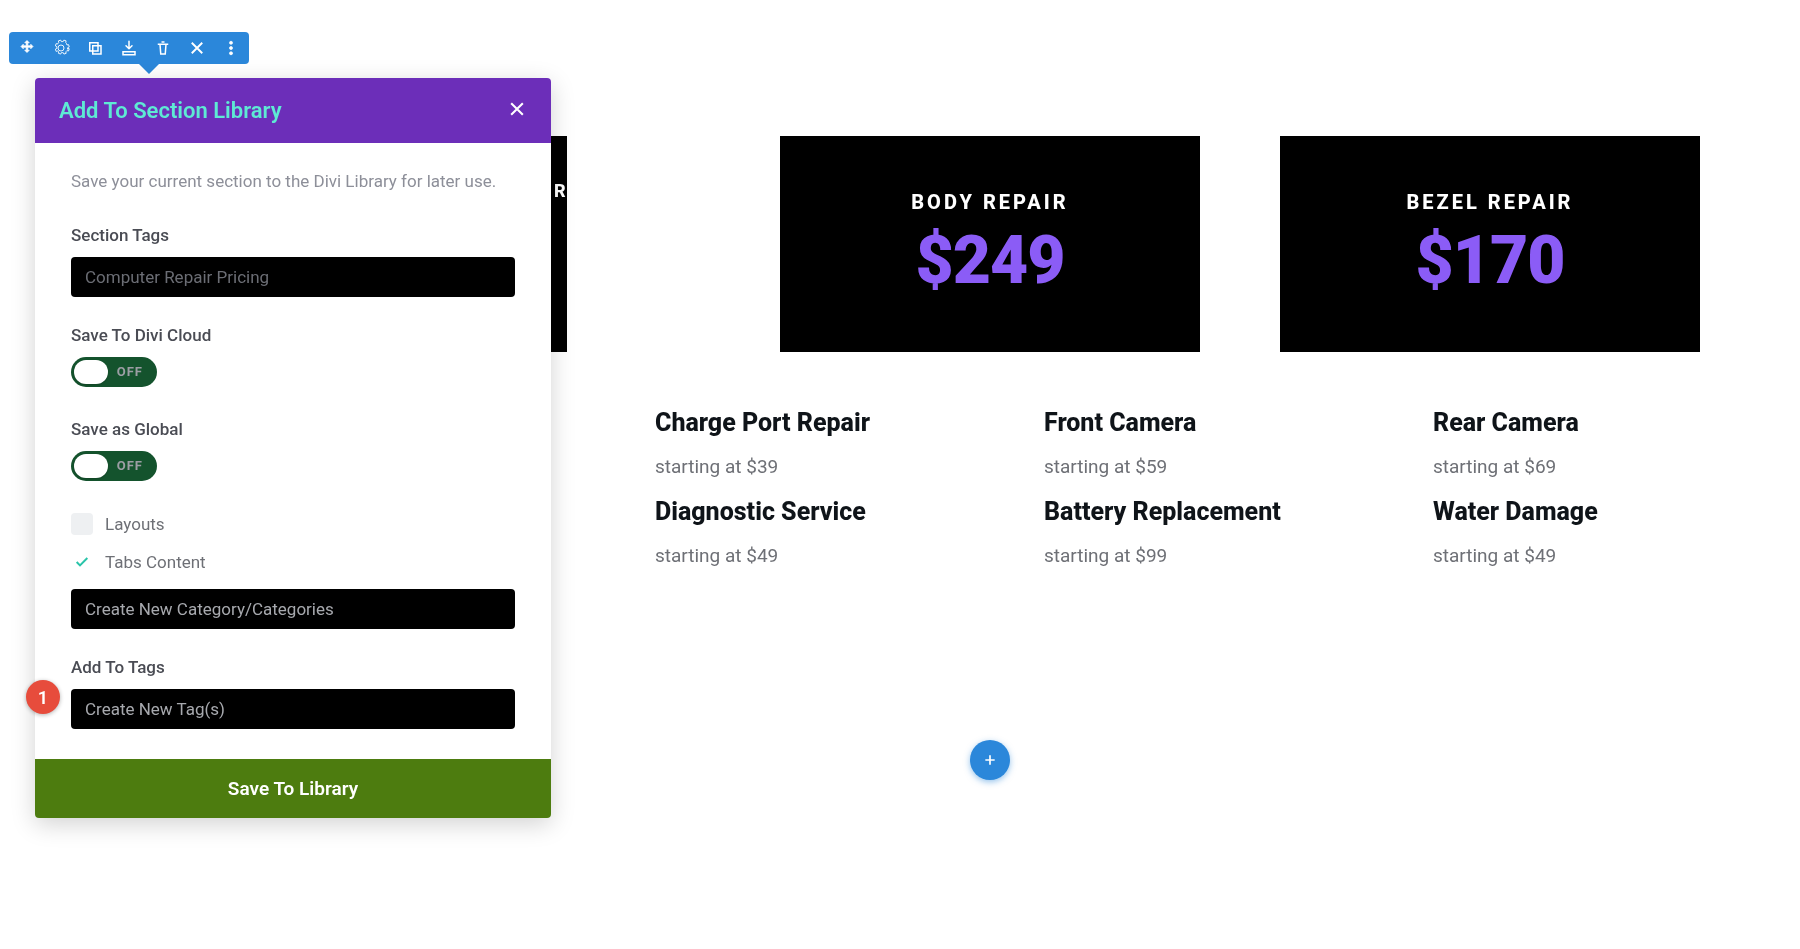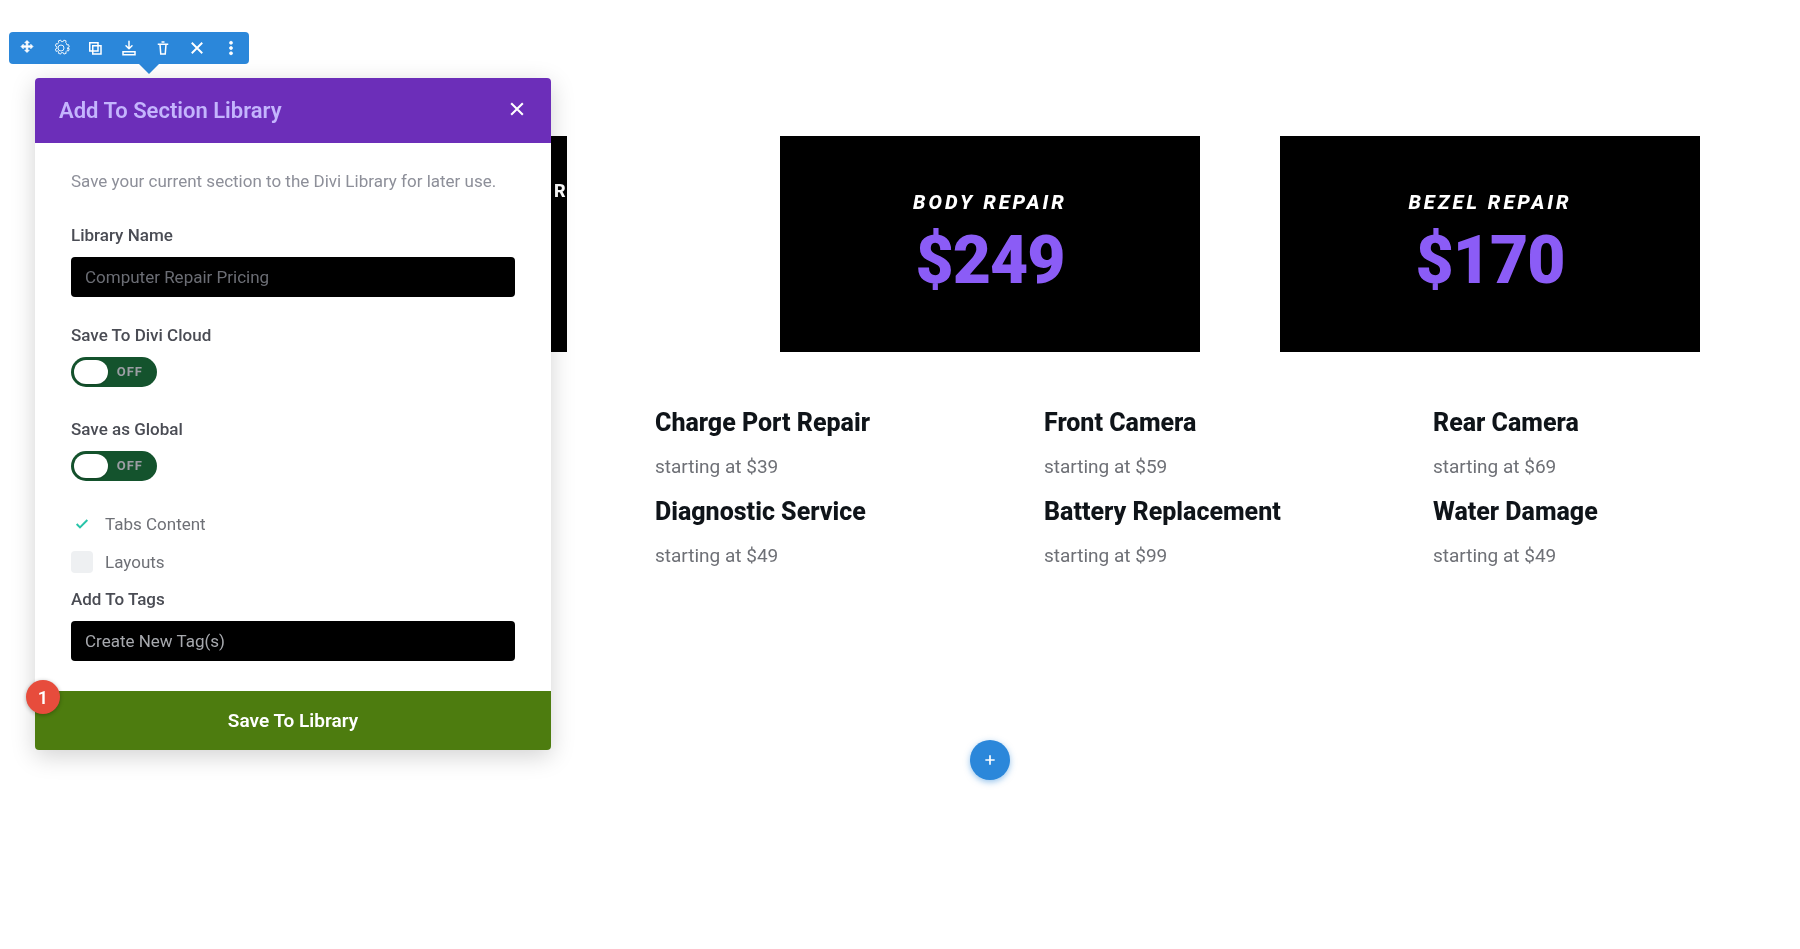--- a/index.html
+++ b/index.html
@@ -49,21 +49,21 @@
     left: 35px;
     width: 516px;
     background: #fff;
     box-shadow: 0 6px 24px rgba(0,0,0,0.18);
     border-radius: 4px;
     overflow: hidden;
     z-index: 10;
   }
   .modal-header {
     background: #6c2eb9;
-    color: #c4b5fd;
+    color: #5eead4;
     padding: 20px 24px;
     display: flex;
     align-items: center;
     justify-content: space-between;
   }
   .modal-title { font-size: 22px; font-weight: 600; }
   .modal-close { cursor: pointer; }
   .modal-close svg { width: 20px; height: 20px; stroke:#fff; stroke-width:2.5; }
 
   .modal-body {
@@ -166,21 +166,21 @@
   .price-card {
     width:420px;
     height:216px;
     background:#000;
     display:flex;
     flex-direction:column;
     align-items:center;
     justify-content:center;
     gap:8px;
   }
-  .pc-title { color:#fff; font-size:20px; font-weight:800; letter-spacing:3px;font-style:italic; }
+  .pc-title { color:#fff; font-size:20px; font-weight:800; letter-spacing:3px; }
   .pc-price { color:#8b5cf6; font-size:66px; font-weight:900; letter-spacing:-1px; }
 
   
   .services {
     position:absolute;
     top:408px;
     left:655px;
     display:grid;
     grid-template-columns: 370px 370px 370px;
     column-gap:0;
@@ -301,53 +301,54 @@
     <div class="modal-title">Add To Section Library</div>
     <div class="modal-close">
       <svg viewBox="0 0 24 24">
           <path d="M5 5l14 14M19 5L5 19"></path>
         </svg>
     </div>
   </div>
   <div class="modal-body">
     <p class="intro">Save your current section to the Divi Library for later use.</p>
 
-    <div class="fld-label">Library Name</div>
+    <div class="fld-label">Section Tags</div>
     <input class="text-input" type="text" value="Computer Repair Pricing" style="">
 
     <div class="toggle-row">
       <div class="fld-label">Save To Divi Cloud</div>
       <div class="toggle">
         <div class="toggle-knob"></div>
         <span class="toggle-label">OFF</span>
       </div>
     </div>
 
     <div class="toggle-row">
       <div class="fld-label">Save as Global</div>
       <div class="toggle">
         <div class="toggle-knob"></div>
         <span class="toggle-label">OFF</span>
       </div>
     </div>
 
     <div class="chk-list">
+      <div class="chk-item">
+        <span class="chk-box"></span>
+        <span class="chk-text">Layouts</span>
+      </div>
       <div class="chk-item">
         <span class="chk-box checked">
           <svg viewBox="0 0 24 24">
               <path d="M4 12l5 5L20 6"></path>
             </svg>
         </span>
         <span class="chk-text">Tabs Content</span>
       </div>
-      <div class="chk-item">
-        <span class="chk-box"></span>
-        <span class="chk-text">Layouts</span>
-      </div>
     </div>
+    <input class="text-input" type="text" placeholder="Create New Category/Categories" style="">
 
     <div class="fld-label">Add To Tags</div>
     <input class="text-input" type="text" style="margin-bottom: 10px;" placeholder="Create New Tag(s)">
   </div>
   <div class="modal-footer">Save To Library</div>
 </div>
 
 <div class="annot-badge">1</div>
 
 </body></html>

